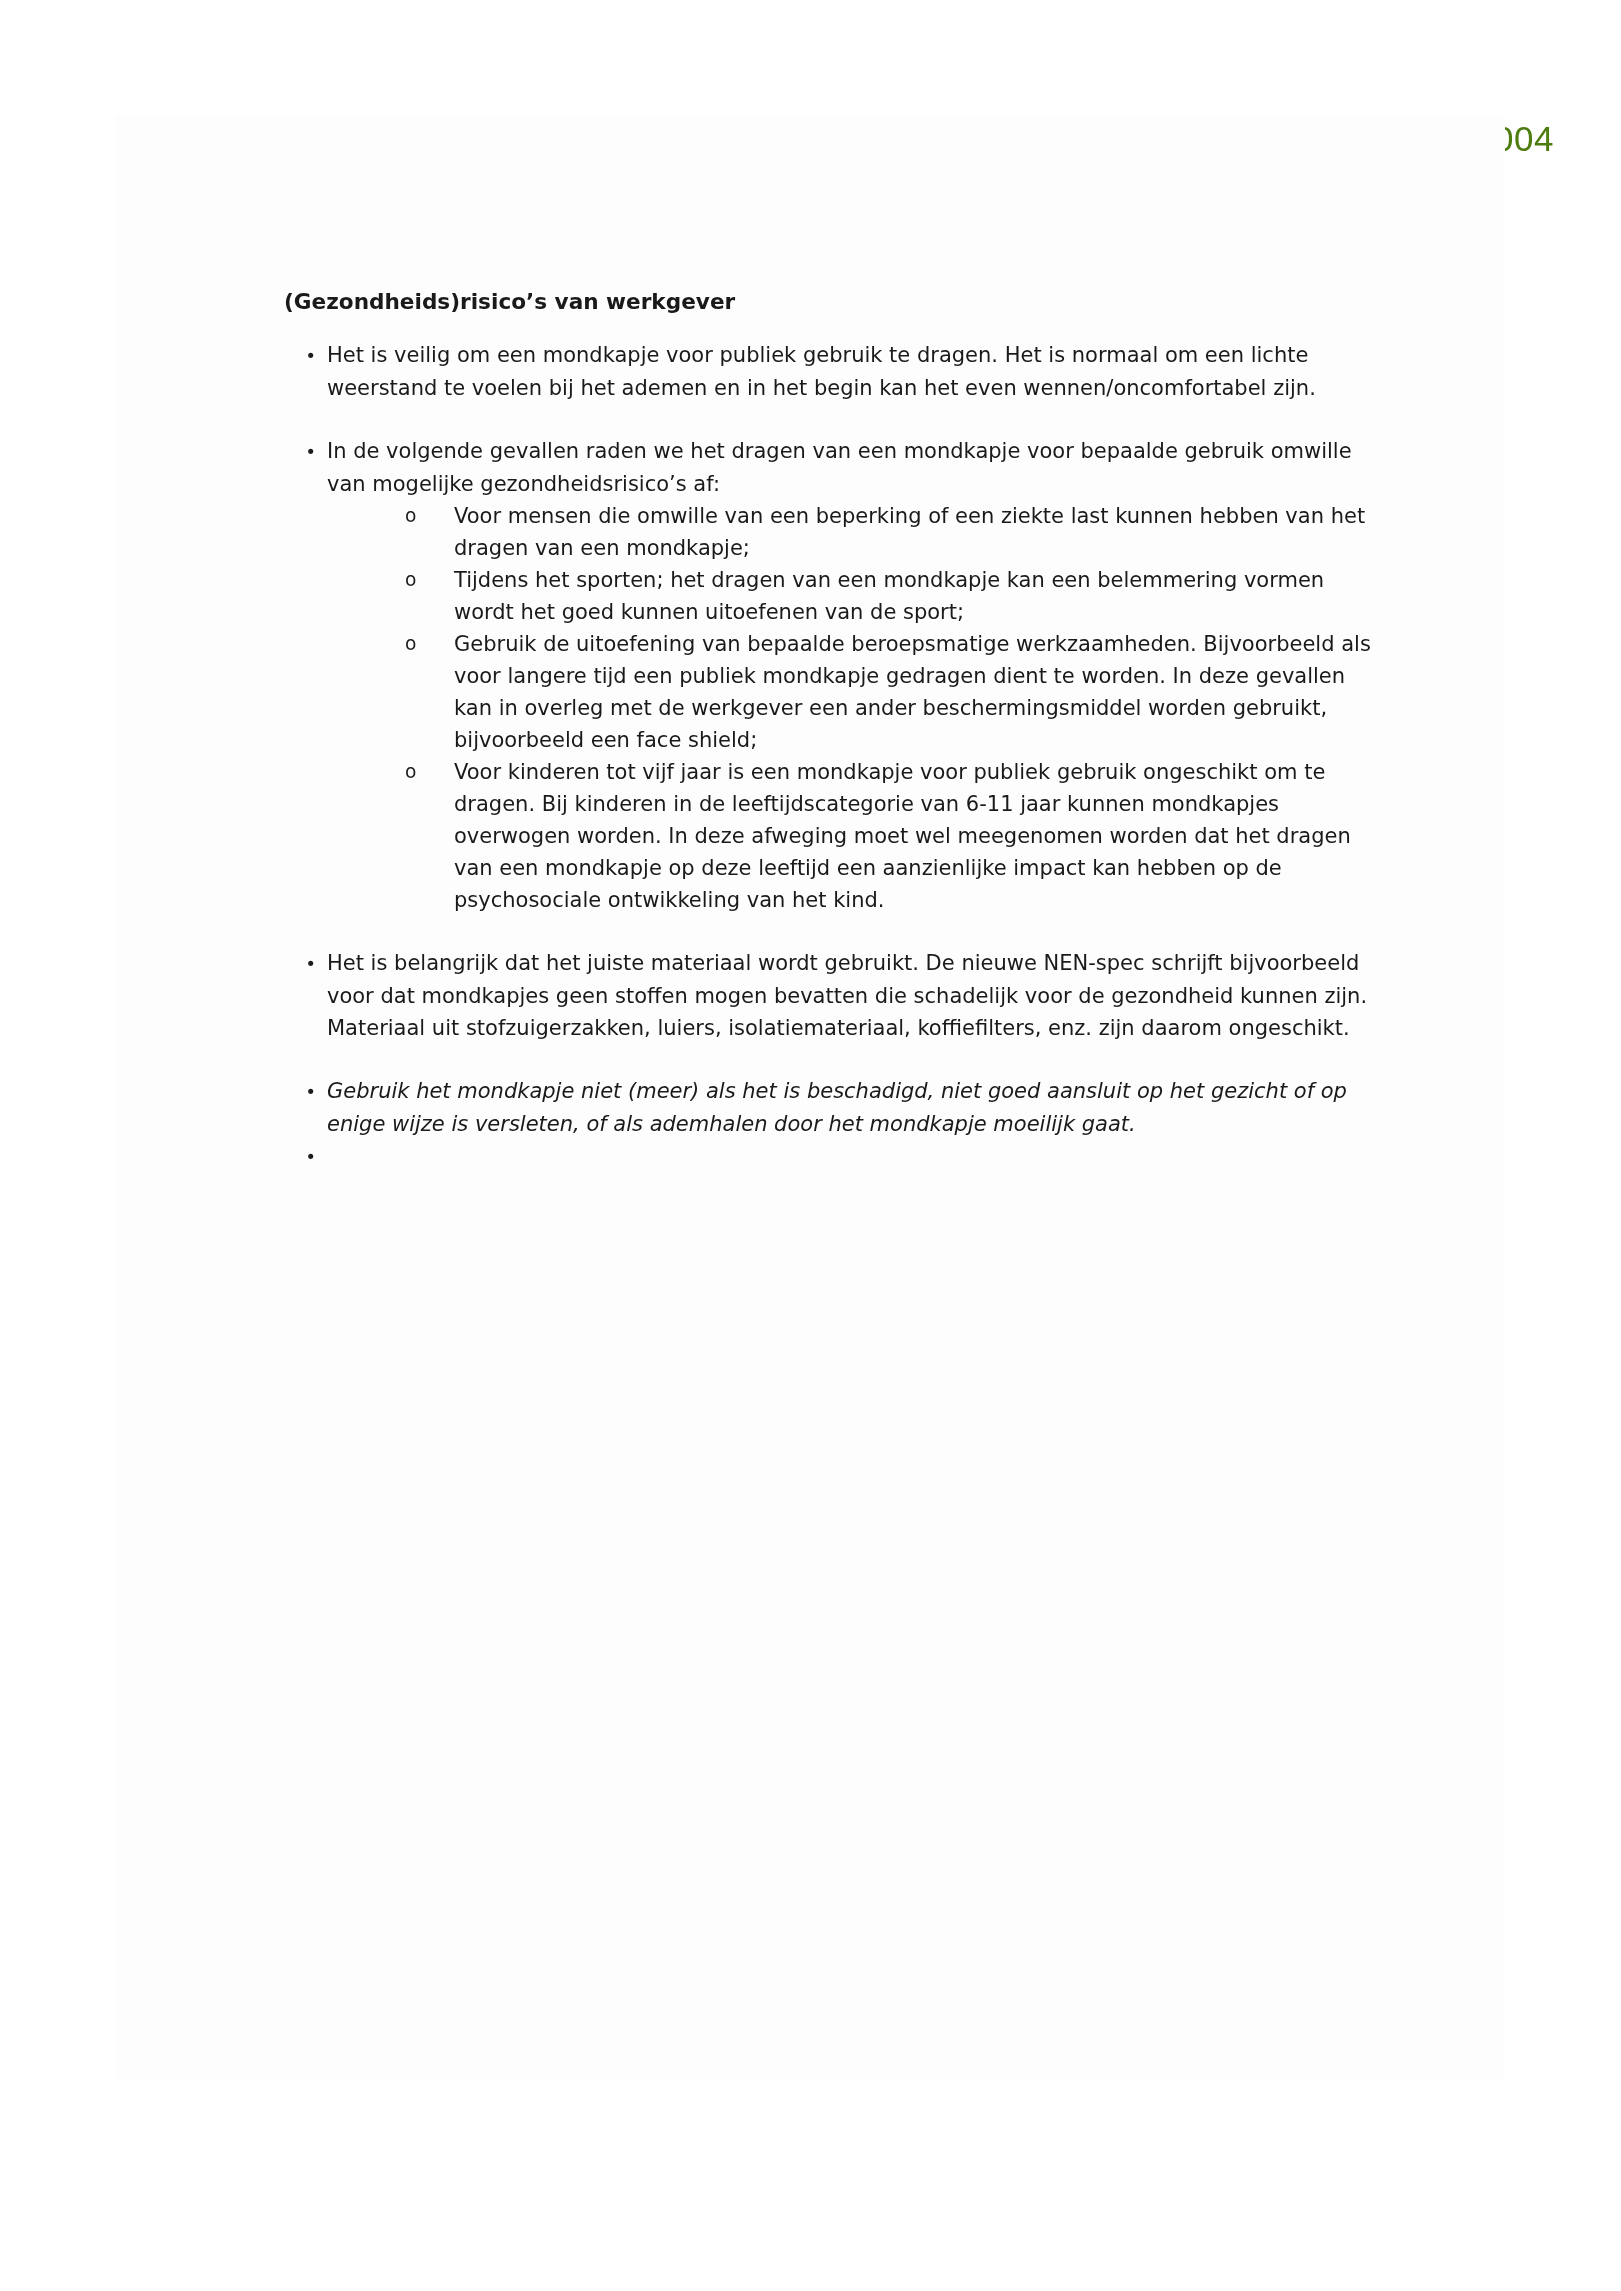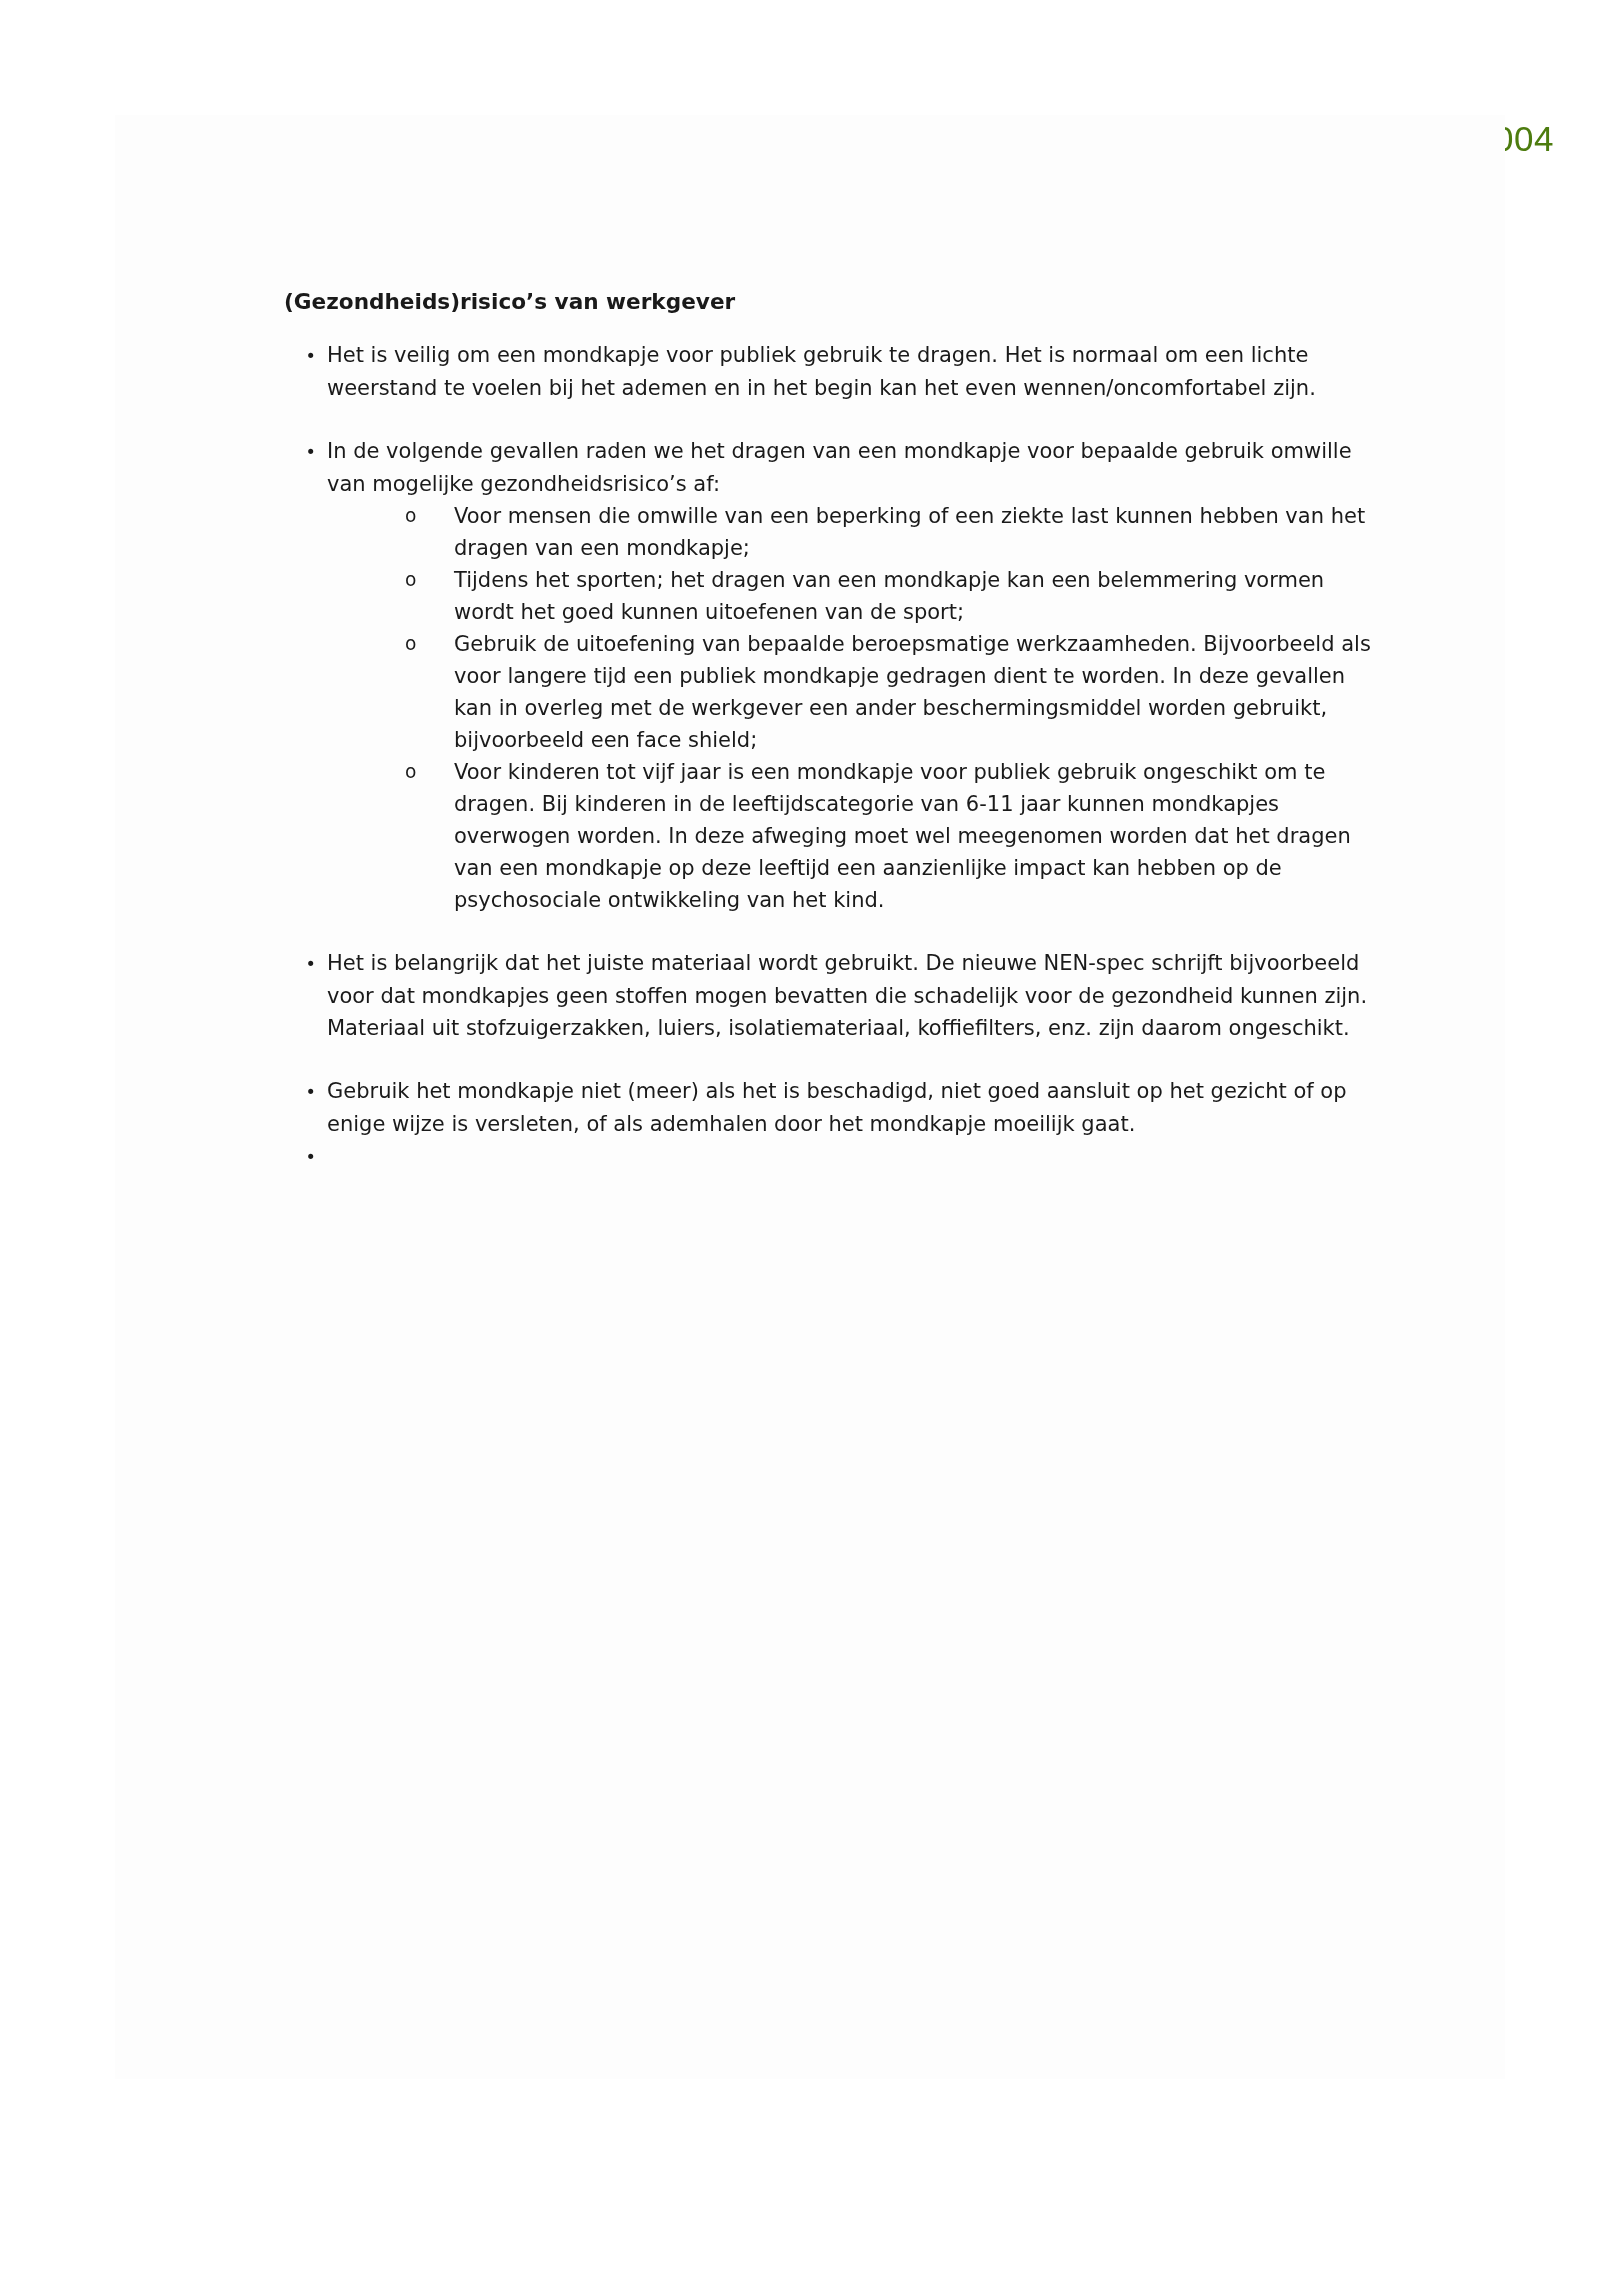--- a/index.html
+++ b/index.html
@@ -55,20 +55,21 @@
       padding: 0;
     }
     ul.main-list > li {
       position: relative;
       padding-left: 43px;
       text-indent: -21.6px;
       margin-bottom: 31px;
     }
     ul.main-list > li.tight {
       margin-bottom: 0;
+      font-style: italic;
     }
     ul.main-list > li .bullet {
       display: inline-block;
       width: 21.6px;
       text-indent: 0;
       font-size: 17.6px;
     }
     ul.sub-list {
       list-style: none;
       margin: 0;

